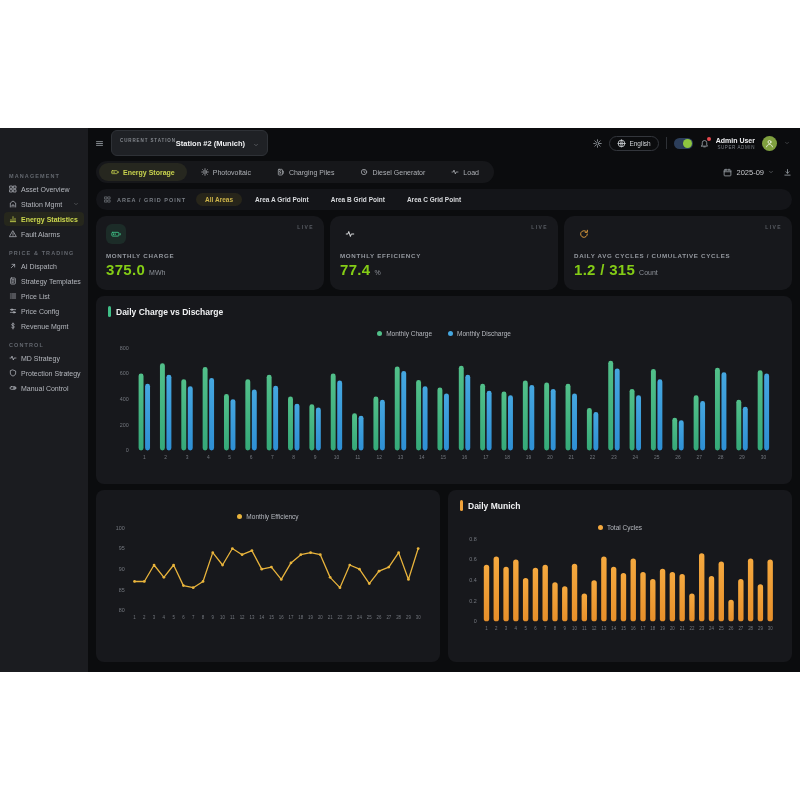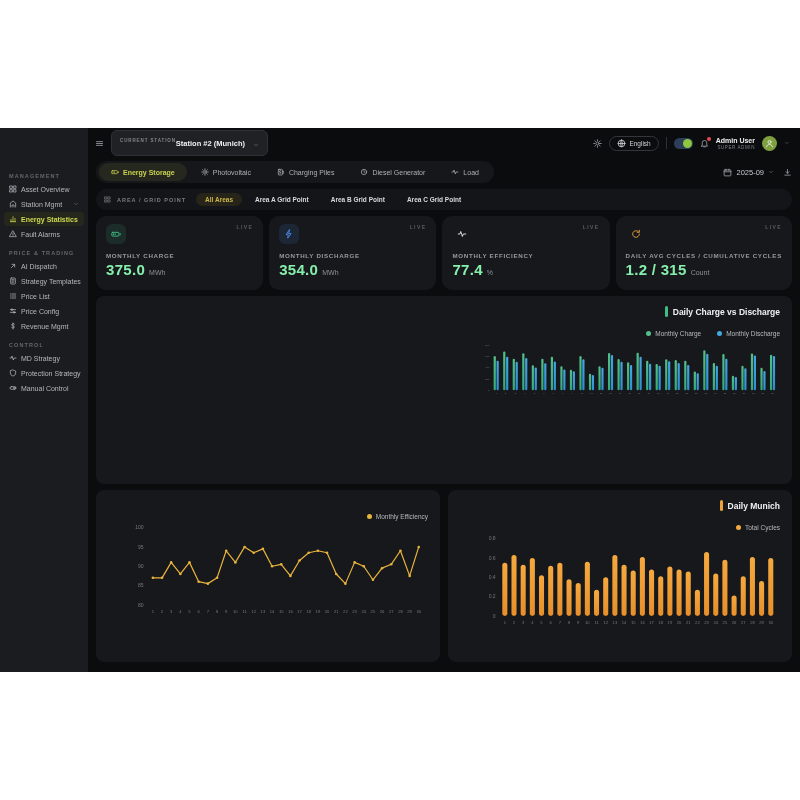--- a/index.html
+++ b/index.html
@@ -61,25 +61,25 @@
   .area-pill.active { background:#27251a; color:#cdb44a; }
 
   
   .kpirow { display:flex; gap:6px; flex:none; height:74px; }
   .kpi { flex:1; background:#17181c; border-radius:10px; padding:8px 10px; position:relative; }
   .kpi .live { position:absolute; top:8px; right:10px; font-size:5px; letter-spacing:1.4px; color:#585c63; font-weight:700; }
   .kpi .icon-box { width:20px; height:20px; border-radius:6px; display:flex; align-items:center; justify-content:center; }
   .kpi .icon-box svg { width:10px; height:10px; }
   .kpi .label { margin-top:8px; font-size:6.2px; letter-spacing:.7px; color:#9599a0; font-weight:700; white-space:nowrap; }
   .kpi .vrow { margin-top:2px; display:flex; align-items:baseline; gap:4px; }
-  .kpi .value { font-size:15px; font-weight:700; color:#86efac; letter-spacing:.3px; }
+  .kpi .value { font-size:15px; font-weight:700; color:#84cc16; letter-spacing:.3px; }
   .kpi .unit { font-size:7px; color:#8d9198; }
 
   
-  .card { background:#17181c; border-radius:8px; padding:10px 12px 6px; display:flex; flex-direction:column;align-items:flex-end; }
+  .card { background:#17181c; border-radius:8px; padding:10px 12px 6px; display:flex; flex-direction:column; }
   .c-title-row { display:flex; align-items:center; gap:5px; flex:none; }
   .accent { width:3px; height:11px; border-radius:2px; }
   .c-title { font-size:8.5px; font-weight:700; color:#f0f1f3; }
   .legend { display:flex; justify-content:center; gap:16px; margin-top:13px; flex:none; }
   .legend-item { display:flex; align-items:center; gap:4px; font-size:6.5px; color:#b6b9bf; }
   .legend-dot { width:5px; height:5px; border-radius:50%; }
   .mainchart { flex:none; height:188px; }
   .mainchart svg { display:block; margin-top:5px; width:100%; }
   .bottomrow { flex:1; display:flex; gap:8px; min-height:0; }
   .bottomrow .card { flex:1; }
@@ -376,33 +376,20 @@
               <div class="live">LIVE</div>
               <div class="icon-box" style="background:rgba(63,191,135,0.12);color:#3fbf87">
                 <svg viewBox="0 0 24 24" fill="none" stroke="currentColor" stroke-width="2.2" stroke-linecap="round" stroke-linejoin="round" style="width:10px;height:10px;">
                   <rect x="2" y="8" width="17" height="9" rx="2"></rect>
                   <path d="M22 11v3M6 11.5v2M10 11.5v2"></path>
                 </svg>
               </div>
               <div class="label">MONTHLY CHARGE</div>
               <div class="vrow">
                 <span class="value">375.0</span>
-                <span class="unit">MWh</span>
-              </div>
-            </div>
-            <div class="kpi">
-              <div class="live">LIVE</div>
-              <div class="icon-box" style="background:rgba(77,141,240,0.12);color:#4d8df0">
-                <svg viewBox="0 0 24 24" fill="none" stroke="currentColor" stroke-width="2.2" stroke-linecap="round" stroke-linejoin="round" style="width:10px;height:10px;">
-                  <path d="M13 2 5 13h5l-1 9 8-11h-5z"></path>
-                </svg>
-              </div>
-              <div class="label">MONTHLY DISCHARGE</div>
-              <div class="vrow">
-                <span class="value">354.0</span>
                 <span class="unit">MWh</span>
               </div>
             </div>
             <div class="kpi">
               <div class="live">LIVE</div>
               <div class="icon-box" style=";color:#e8e9eb">
                 <svg viewBox="0 0 24 24" fill="none" stroke="currentColor" stroke-width="2.2" stroke-linecap="round" stroke-linejoin="round" style="width:10px;height:10px;">
                   <path d="M3 12h4l2-6 4 12 2-6h6"></path>
                 </svg>
               </div>

